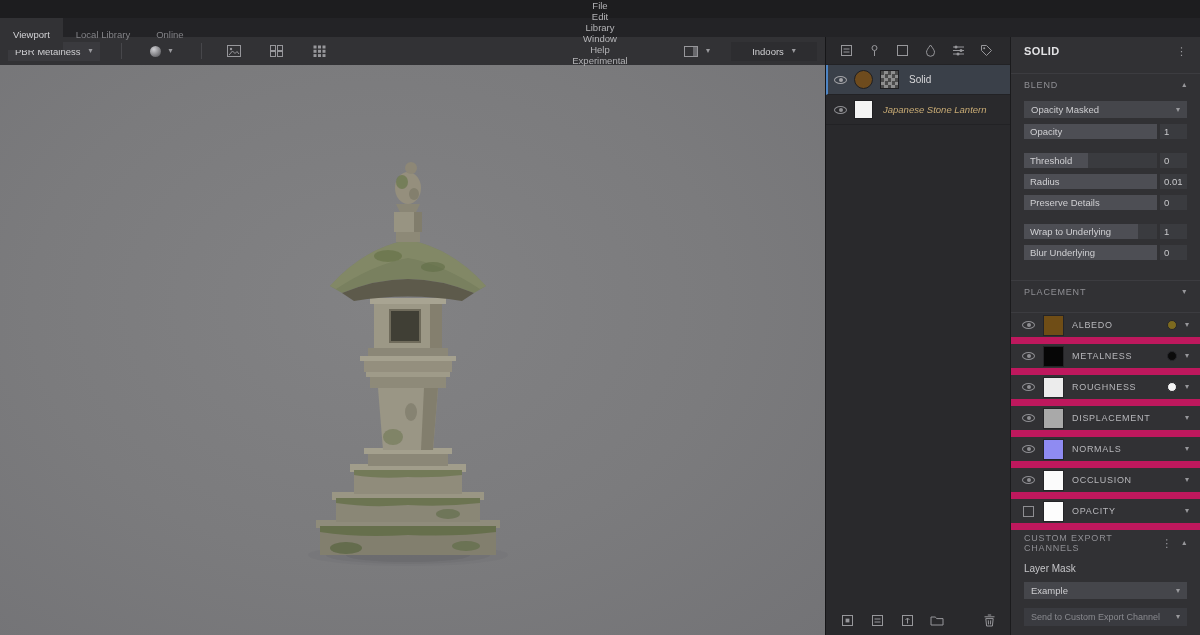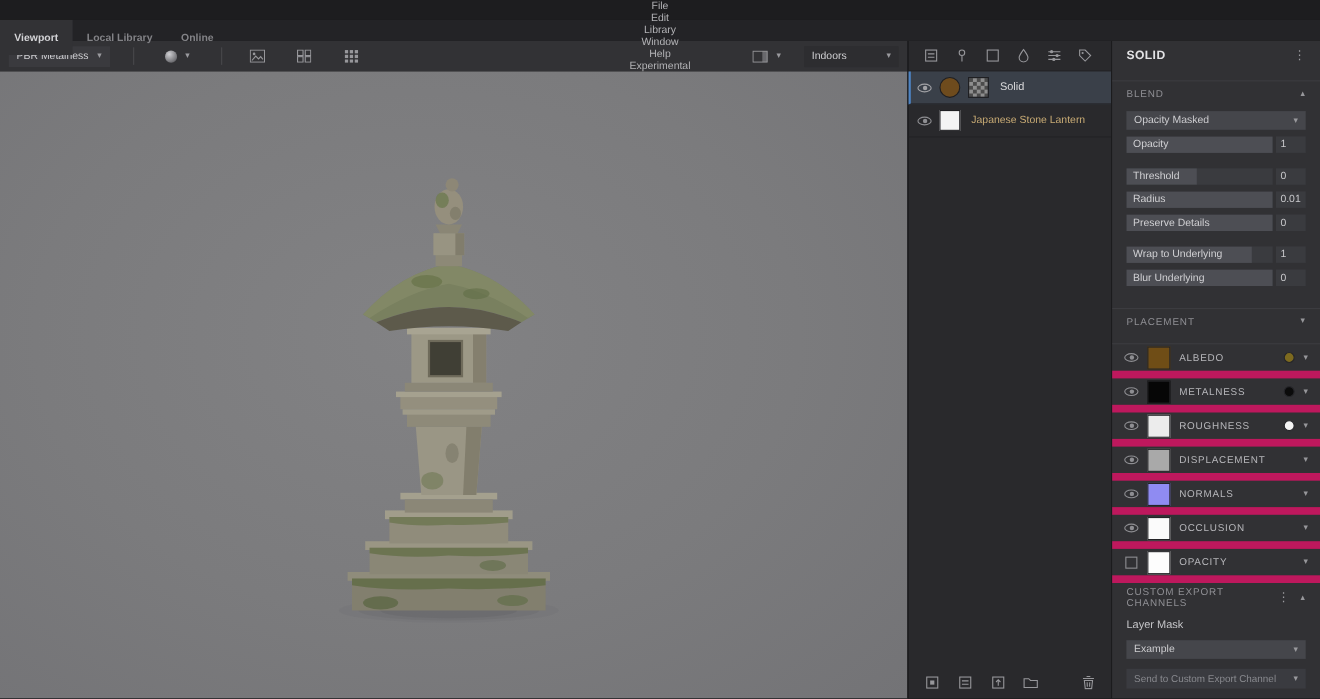--- a/index.html
+++ b/index.html
@@ -20,58 +20,58 @@
   .menu-item { padding:0 11px; font-size:9.5px; color:#b3b3b6; }
   .window-title { position:absolute; left:0; right:0; top:0; height:18px;
     display:flex; align-items:center; justify-content:center;
     font-size:10px; color:#d2d2d5; pointer-events:none; }
 
   
   .tabrow { position:absolute; left:0; top:18px; width:1200px; height:19px;
     background:#232326; z-index:25; }
   .left-tabs { position:absolute; left:0; top:0; height:19px; display:flex; }
   .tab { height:19px; display:flex; align-items:center; padding:16px 13px;
-    font-size:9.5px; color:#838387;font-weight:bold; }
+    font-size:9.5px; color:#838387; }
   .tab.active { background:#323235; color:#d3d3d6; }
   .right-tabs { position:absolute; left:825px; top:0; height:19px; display:flex; }
   .rtab { width:62px; text-align:center; line-height:19px; font-size:9.5px; color:#838387; }
   .rtab.active { background:#2a2a2d; color:#cbcbce; }
 
   
   .viewport-area { position:absolute; left:0; top:37px; width:825px; height:598px; }
   .vtoolbar { position:absolute; left:0; top:0; right:0; height:28px;
     background:#323235; display:flex; align-items:center; padding:0 8px; gap:21px; }
   .tb-select { height:19px; display:flex; align-items:center; gap:8px;
     padding:0 7px; background:#3a3a3e; color:#cfcfd2; font-size:9.5px; }
   .caret { font-size:8px; color:#9a9a9e; line-height:1; }
   .tb-sep { width:1px; height:16px; background:#47474b; }
   .icon-btn { width:22px; height:20px; display:flex; align-items:center;
     justify-content:center; }
   .icon-btn svg { display:block; }
   .sphere { width:11px; height:11px; border-radius:50%;
     background:radial-gradient(circle at 35% 30%, #cfcfd3, #6a6a6e 75%); }
   .tb-right { margin-left:auto; display:flex; align-items:center; gap:14px; }
-  .env-select { width:86px; justify-content:space-between; background:#2d2d30; }
+  .env-select { width:86px; justify-content:center; background:#2d2d30; }
   .canvas { position:absolute; left:0; top:28px; right:0; bottom:0;
     background:radial-gradient(ellipse at 46% 42%, #828284 0%, #7b7b7d 55%, #737376 100%); }
 
   
   .layers-panel { position:absolute; left:825px; top:37px; width:185px; height:598px;
     background:#29292c; border-left:1px solid #161618; }
   .layer-tools { height:28px; display:flex; align-items:center; padding:0 9px; gap:6px;
     border-bottom:1px solid #222225; }
   .layer-row { height:30px; display:flex; align-items:center; padding:0 8px; gap:7px;
     border-bottom:1px solid #222225; }
   .layer-row.selected { background:#3a4049; border-left:2px solid #4d84c4; padding-left:6px; }
   .thumb-circle { width:19px; height:19px; border-radius:50%; border:1px solid #1f1f22; }
   .thumb-square { width:19px; height:19px; border:1px solid #1f1f22; }
   .thumb-mask { width:19px; height:19px; border:1px solid #1f1f22;
     background:repeating-conic-gradient(#8d8d8d 0% 25%, #4b4b4b 0% 50%) 0 0 / 7px 7px; }
   .layer-name { font-size:10px; color:#d8d8da; margin-left:3px; }
-  .layer-name.base { color:#c7aa74; font-size:9.5px; }
+  .layer-name.base { font-style:italic; color:#c7aa74; font-size:9.5px; }
   .layer-bottom { position:absolute; left:0; right:0; bottom:0; height:30px;
     display:flex; align-items:center; padding:0 10px; gap:8px; }
   .spacer { flex:1; }
 
   .eye { display:inline-block; width:13px; height:8px; border:1px solid #a2a2a6;
     border-radius:50% / 50%; position:relative; flex:none; }
   .eye::after { content:''; position:absolute; left:50%; top:50%; width:4px; height:4px;
     border-radius:50%; background:#a2a2a6; transform:translate(-50%,-50%); }
   .eye.dim { border-color:#8e8e92; } .eye.dim::after { background:#8e8e92; }
   .checkbox { width:11px; height:11px; border:1px solid #8e8e92; flex:none;

